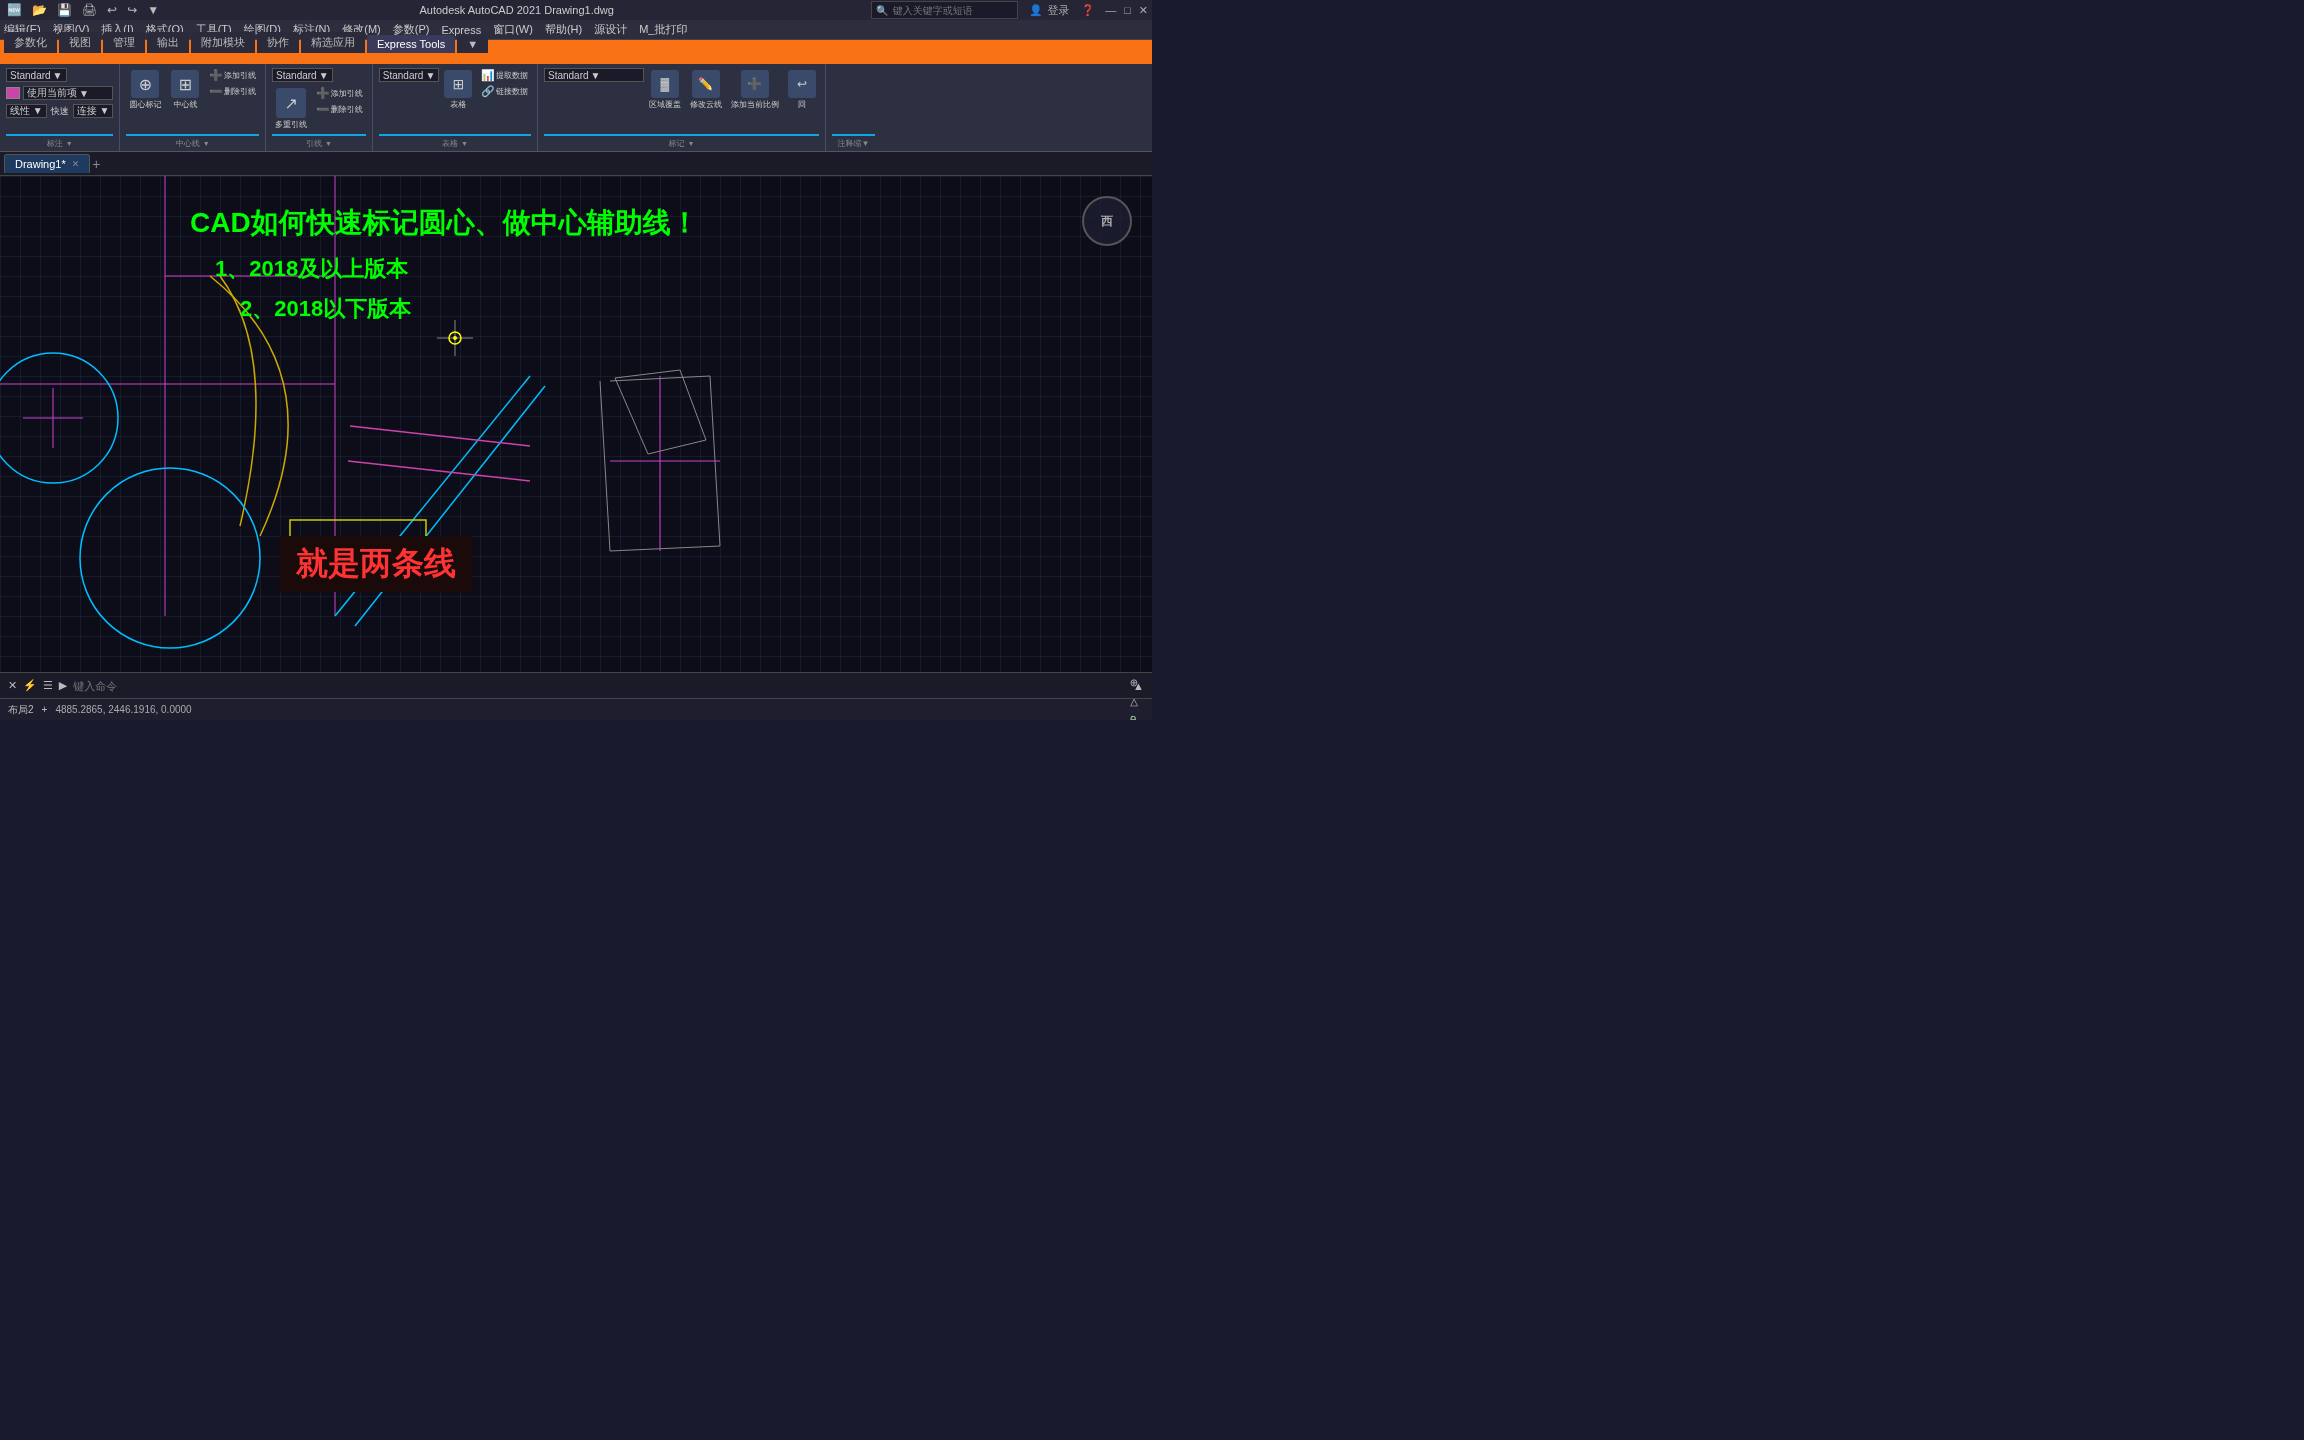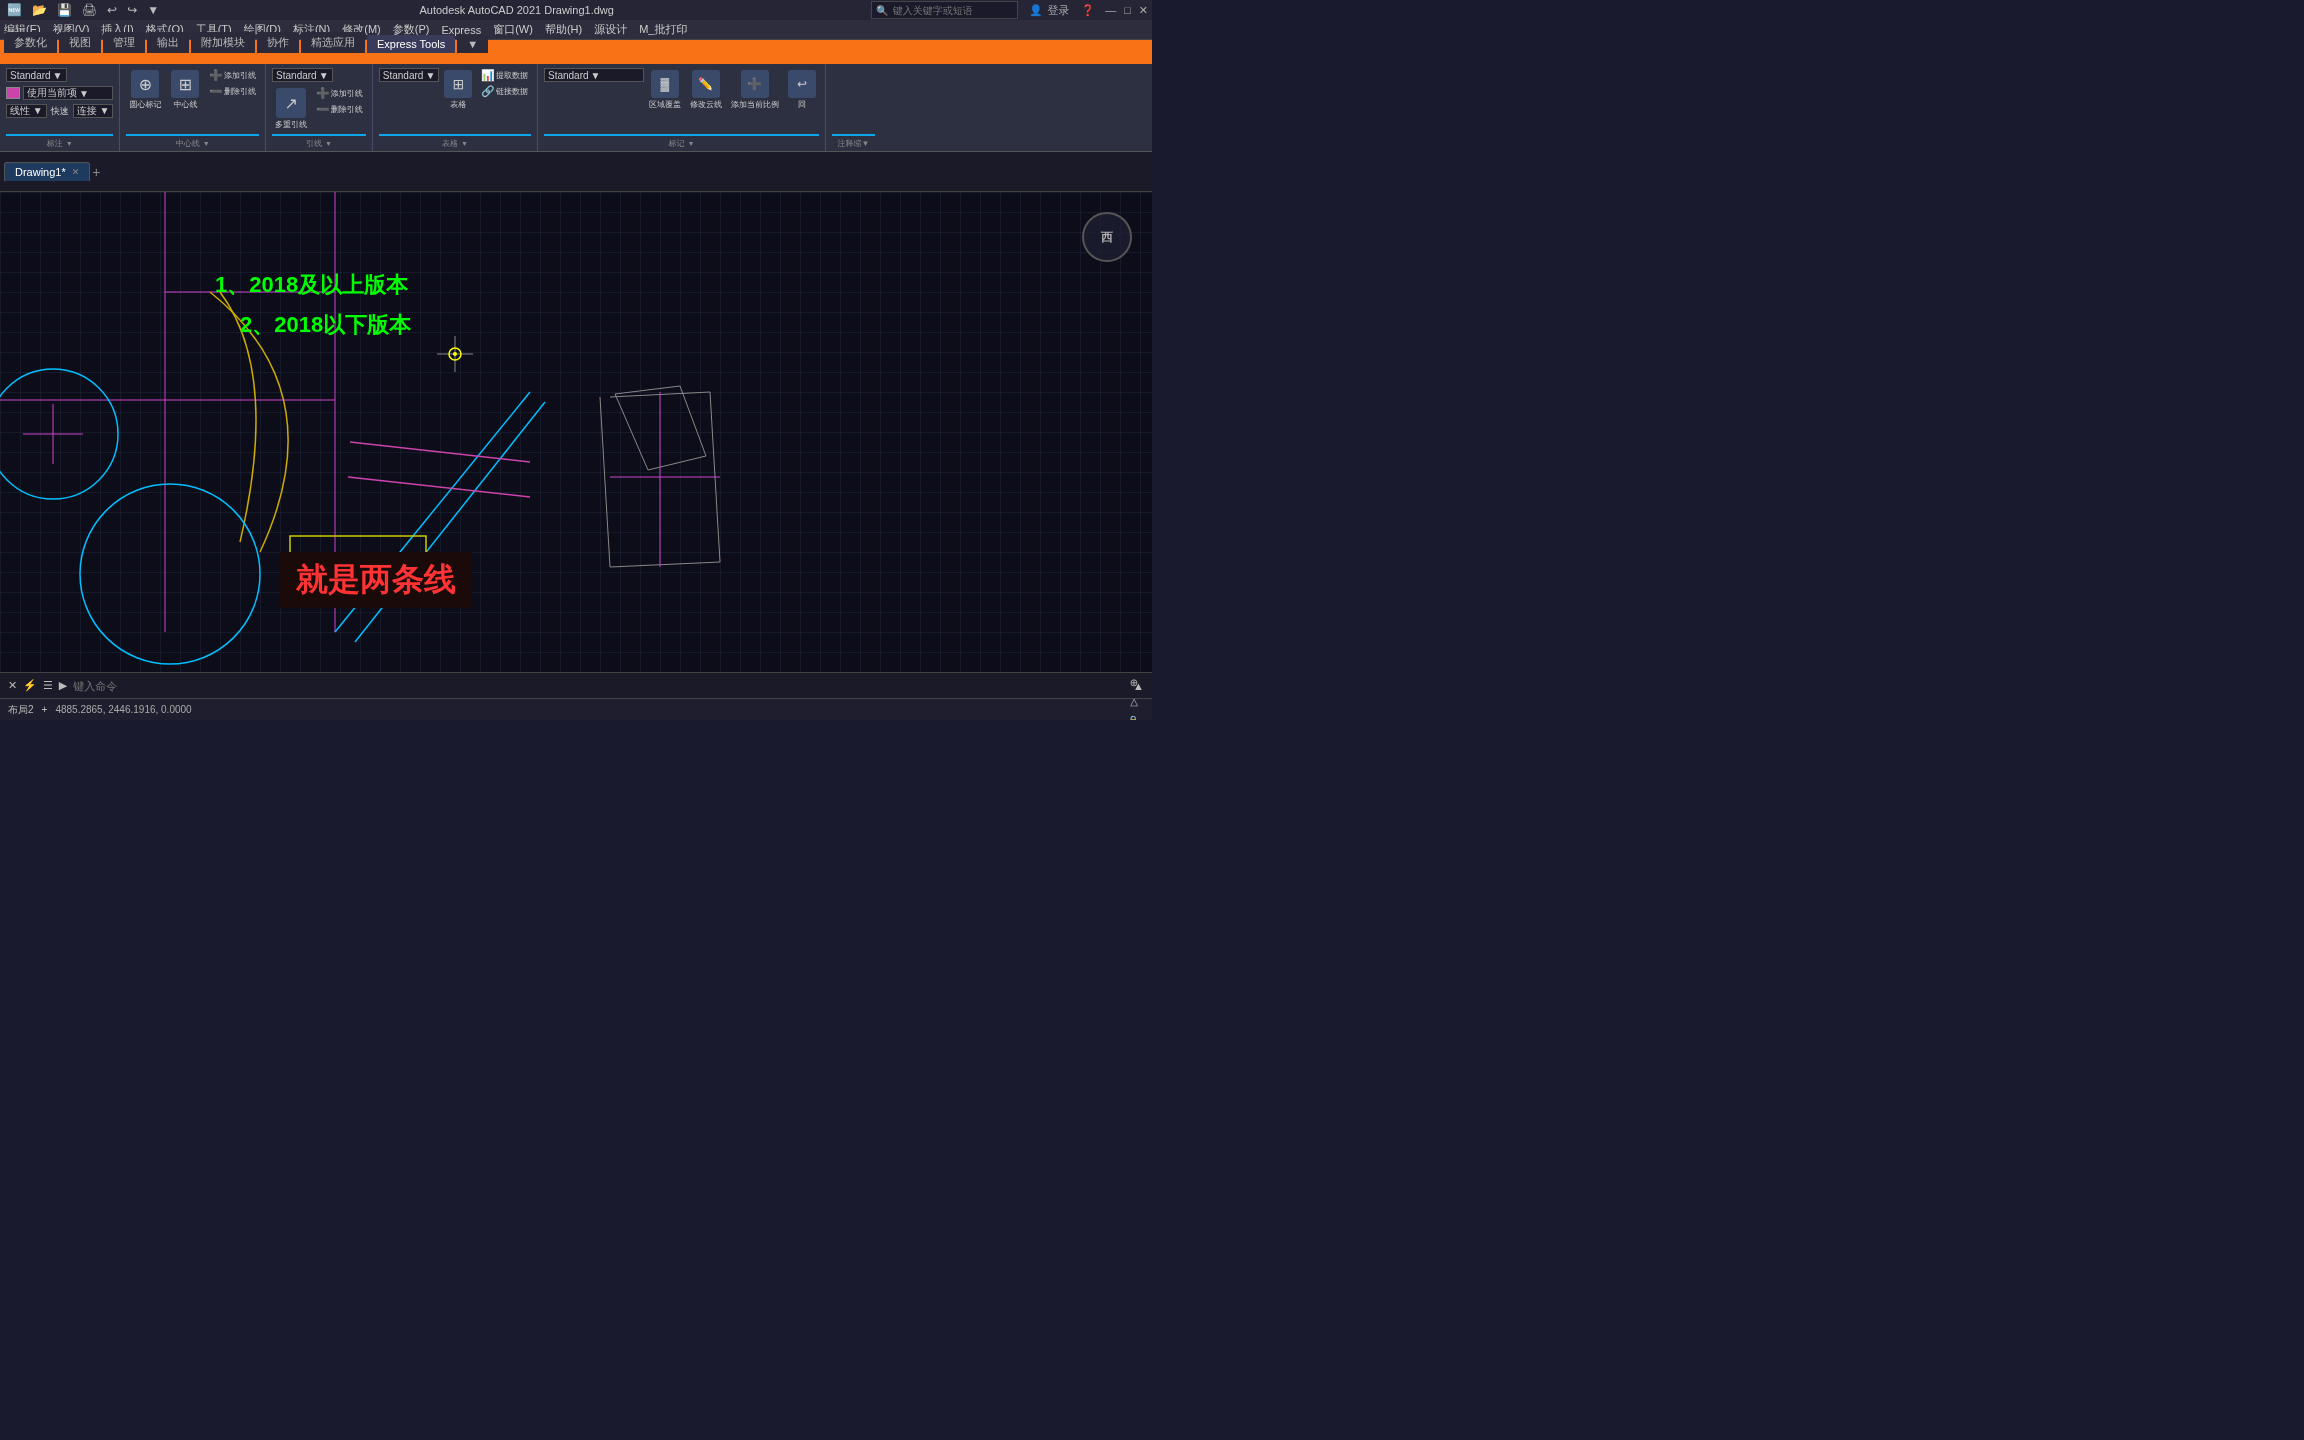--- a/index.html
+++ b/index.html
@@ -31,21 +31,21 @@
       font-size: 11px;
       color: #bbb;
       background: #2a2a3a;
       border-radius: 3px 3px 0 0;
       cursor: pointer;
     }
     .ribbon-tab.active { background: #3a3a5a; color: white; }
 
     
     #drawing-tabs {
-      height: 40px;
+      height: 24px;
       background: #1a1a28;
       display: flex;
       align-items: center;
       padding: 0 4px;
       gap: 2px;
       border-bottom: 1px solid #444;
     }
     .drawing-tab {
       padding: 3px 10px;
       font-size: 11px;
@@ -526,20 +526,21 @@
 
       <line x1="610" y1="205" x2="710" y2="200" stroke="#888888" stroke-width="1"></line>
       <line x1="710" y1="200" x2="720" y2="370" stroke="#888888" stroke-width="1"></line>
       <line x1="720" y1="370" x2="610" y2="375" stroke="#888888" stroke-width="1"></line>
       <line x1="610" y1="375" x2="600" y2="205" stroke="#888888" stroke-width="1"></line>
 
       <line x1="610" y1="285" x2="720" y2="285" stroke="#cc44cc" stroke-width="1"></line>
       <line x1="660" y1="200" x2="660" y2="375" stroke="#cc44cc" stroke-width="1"></line>
     </svg>
 
+    <div class="cad-text-main" style="top:28px; left:190px;">CAD如何快速标记圆心、做中心辅助线！</div>
     <div class="cad-text-sub" style="top:78px; left:215px;">1、2018及以上版本</div>
     <div class="cad-text-sub" style="top:118px; left:240px;">2、2018以下版本</div>
 
     <div class="cad-text-highlight" style="top:360px; left:280px;">就是两条线</div>
 
     <div class="view-indicator">西</div>
   </div>
 
   <div id="command-line">
     <span>✕</span>

